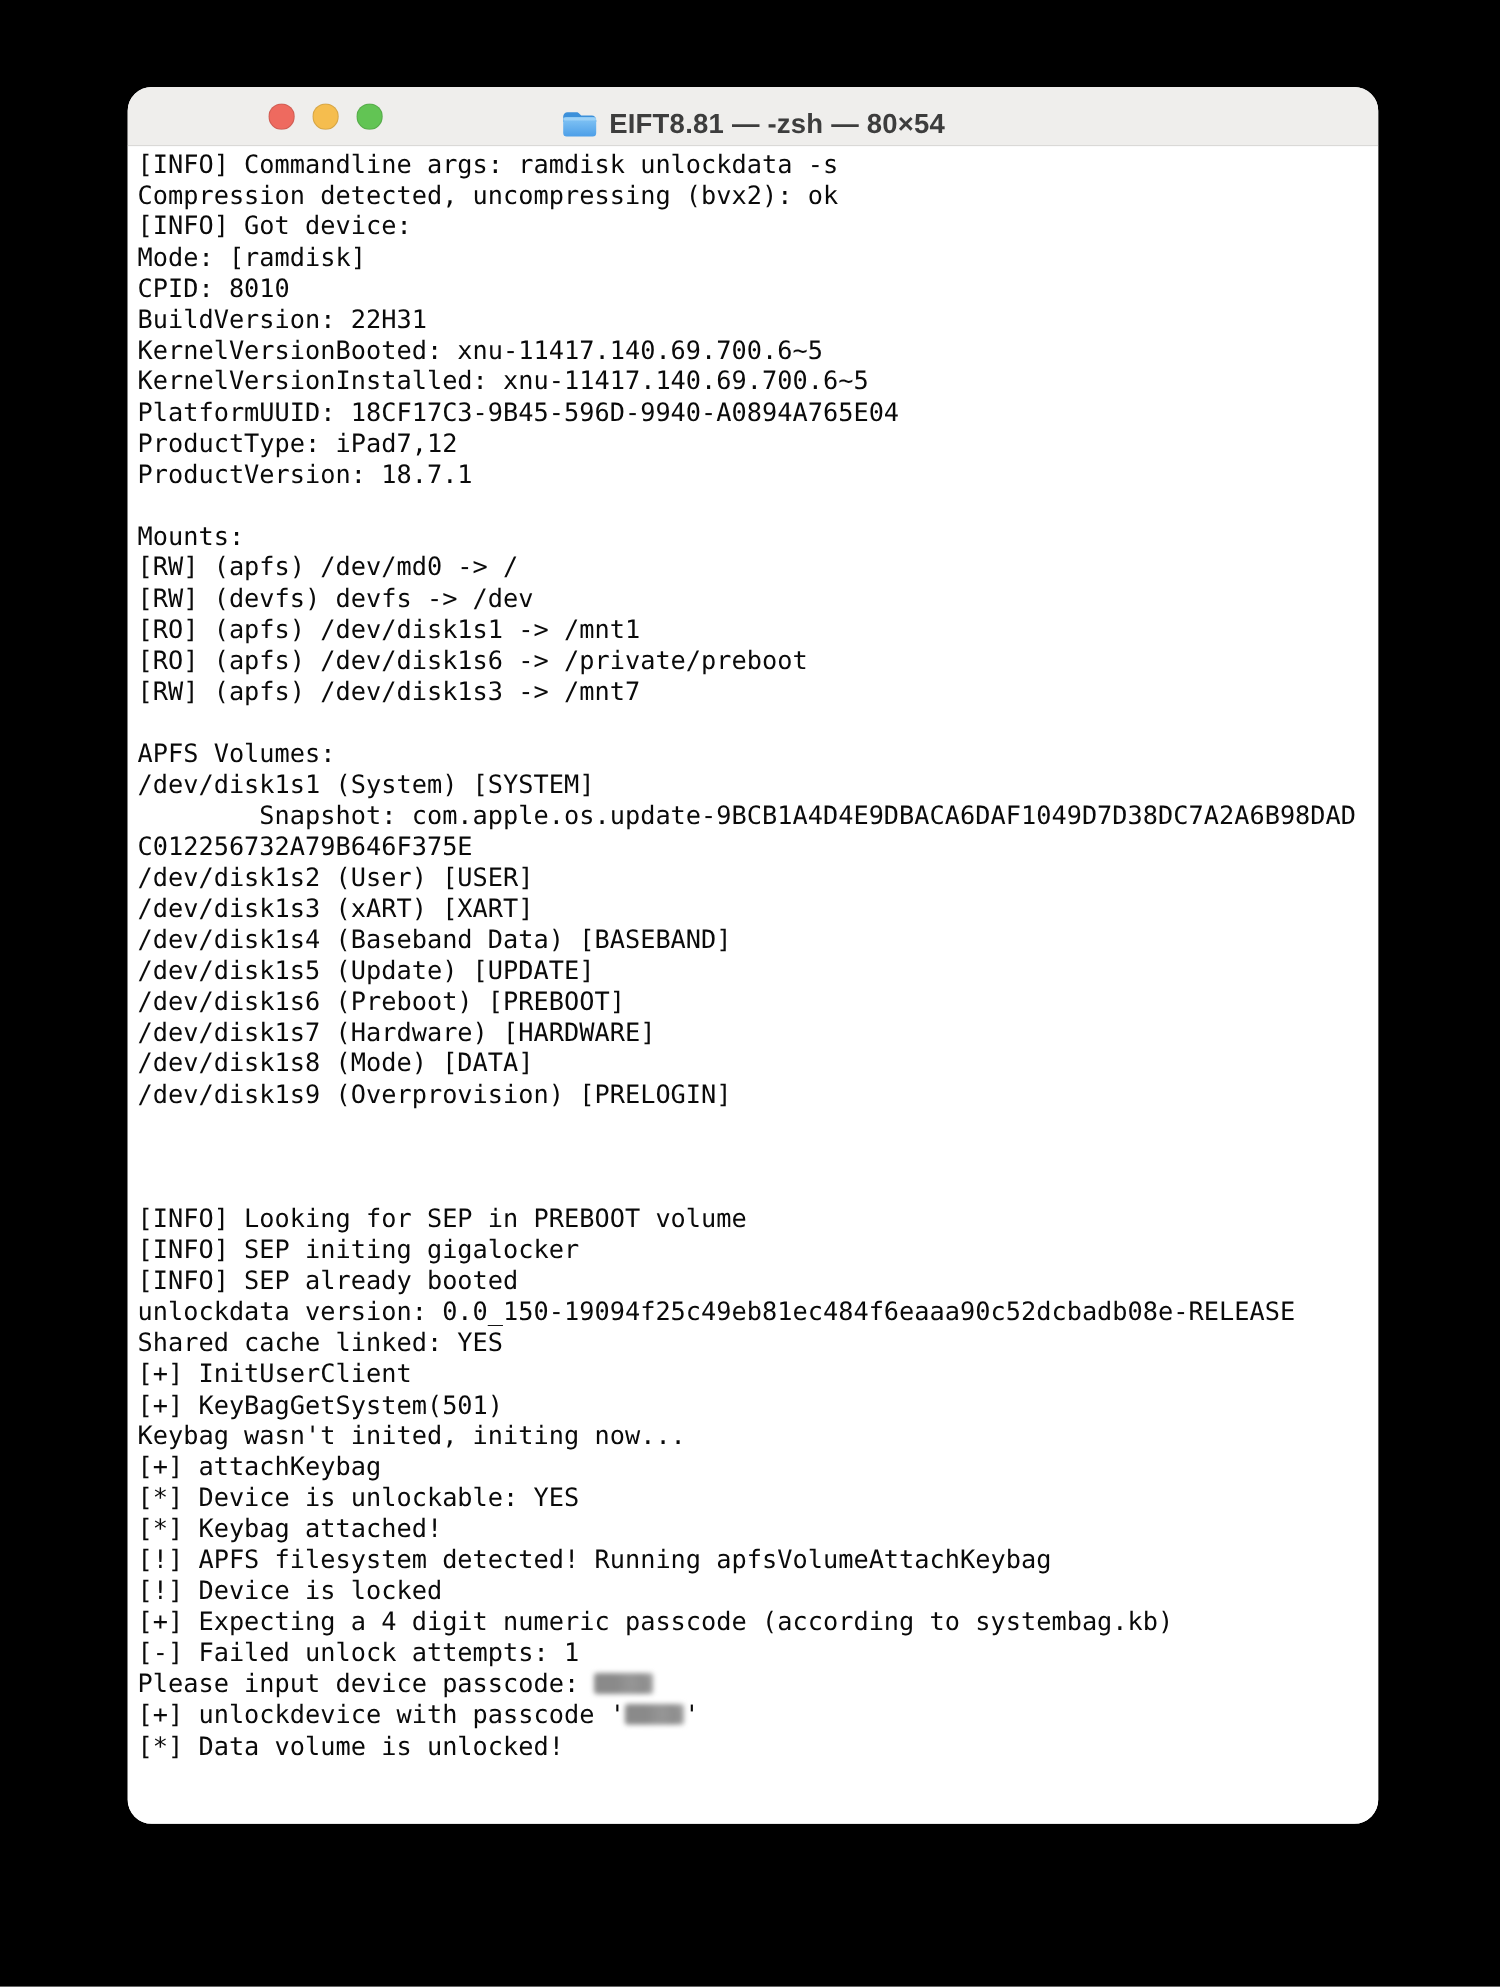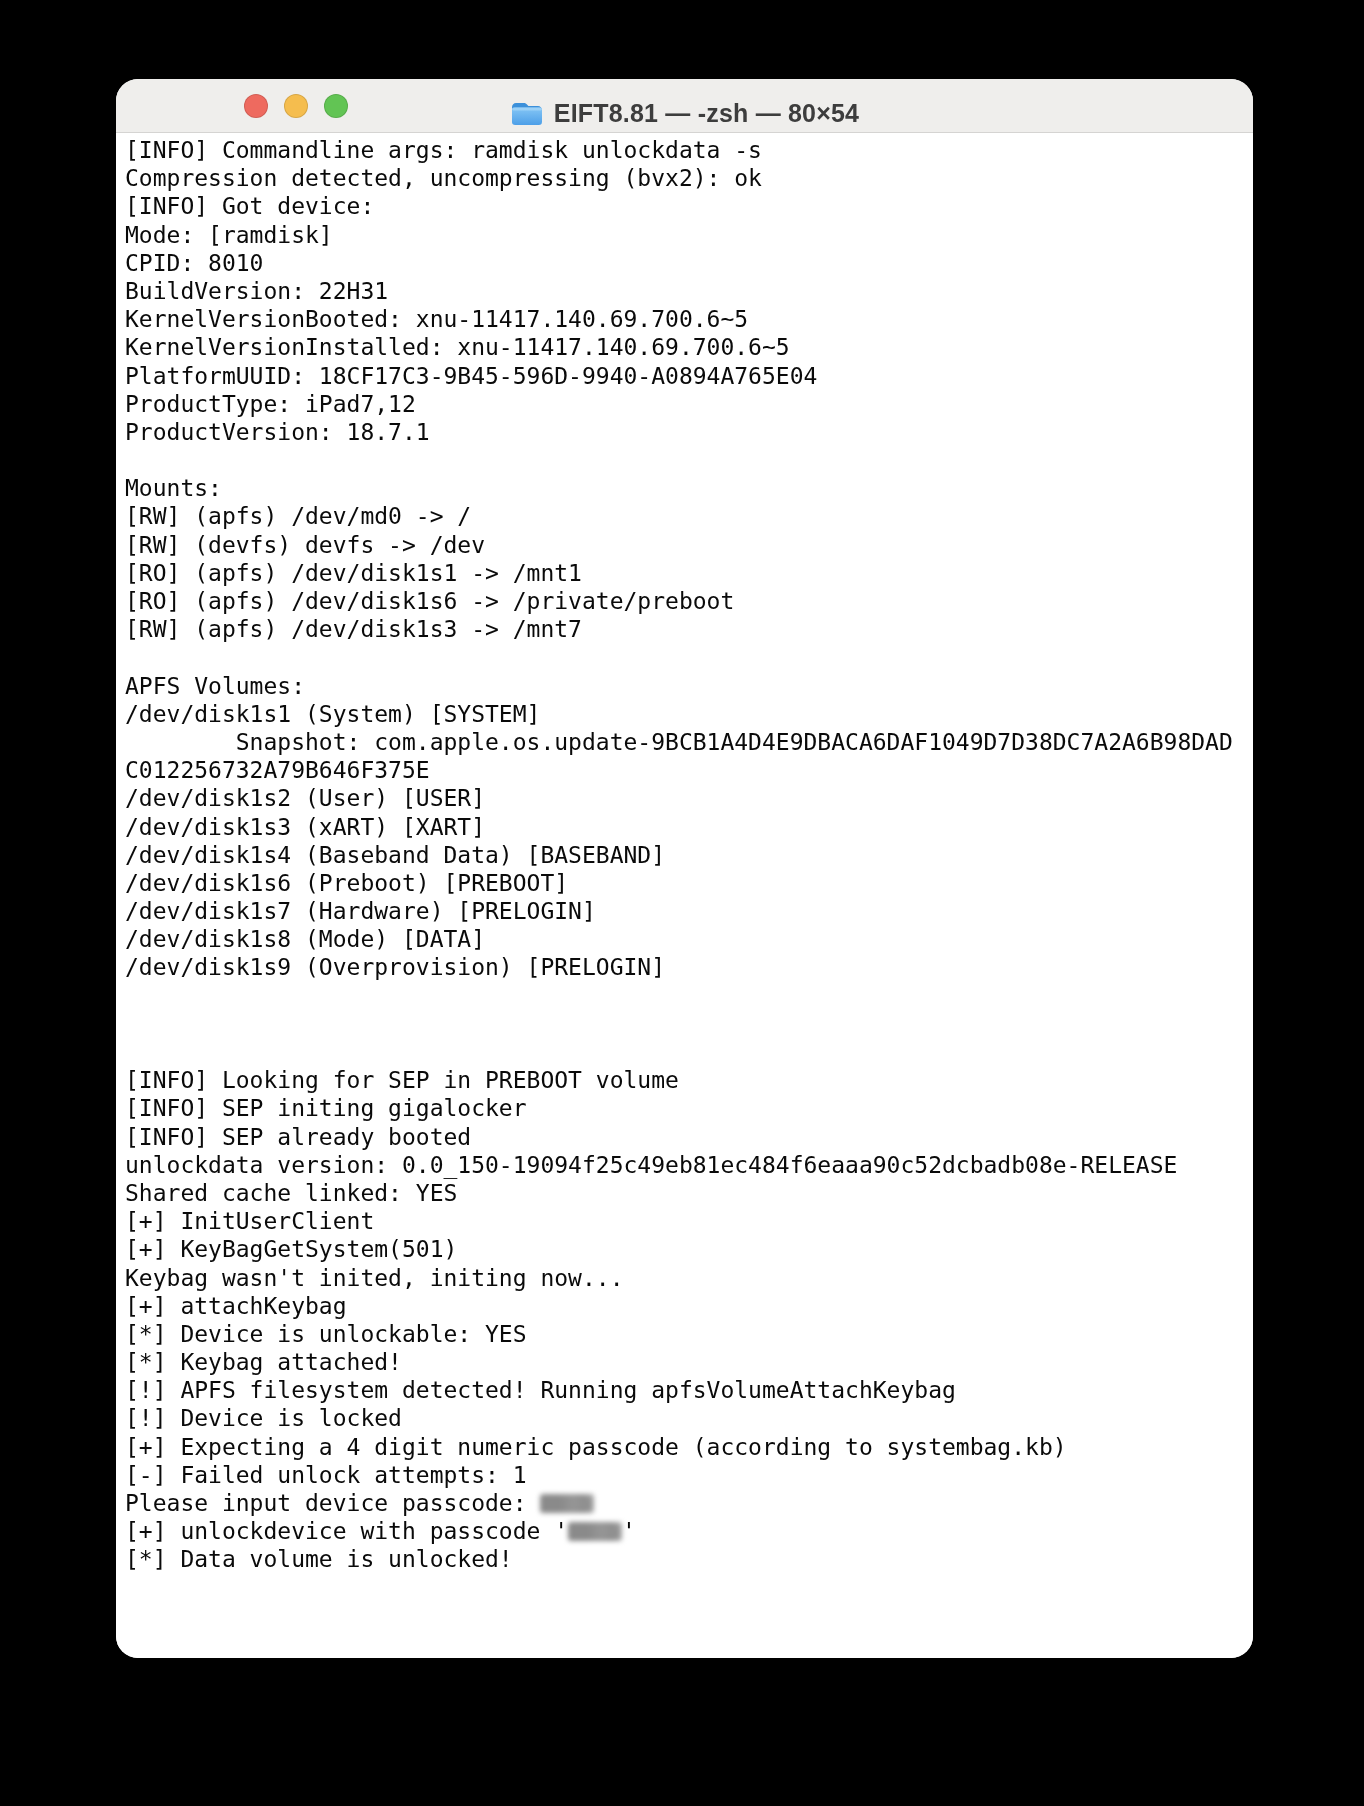--- a/index.html
+++ b/index.html
@@ -30,21 +30,21 @@
   }
   .traffic{
     position:absolute;
     left:128px;top:0;height:100%;
     display:flex;align-items:center;gap:16px;
   }
   .tl{width:24px;height:24px;border-radius:50%;border:1px solid rgba(0,0,0,0.12);box-sizing:border-box;}
   .tl.red{background:#ee6a5f;}
   .tl.yellow{background:#f5bd4e;}
   .tl.green{background:#62c454;}
-  .titlewrap{display:flex;align-items:flex-end;gap:10px;margin-top:15px;}
+  .titlewrap{display:flex;align-items:center;gap:10px;margin-top:15px;}
   .titletext{
     font-size:25px;font-weight:700;color:#3d3d3d;letter-spacing:0.2px;
   }
   .folder{width:34px;height:28px;display:block;}
   .content{
     position:absolute;left:0;top:54px;right:0;bottom:0;
     background:#ffffff;
     padding:3px 15px 0 9px;
     cursor:text;
   }
@@ -114,22 +114,23 @@
       <div class="term-line">[RO] (apfs) /dev/disk1s6 -&gt; /private/preboot</div>
       <div class="term-line">[RW] (apfs) /dev/disk1s3 -&gt; /mnt7</div>
       <div class="term-line"></div>
       <div class="term-line">APFS Volumes:</div>
       <div class="term-line">/dev/disk1s1 (System) [SYSTEM]</div>
       <div class="term-line">        Snapshot: com.apple.os.update-9BCB1A4D4E9DBACA6DAF1049D7D38DC7A2A6B98DAD</div>
       <div class="term-line">C012256732A79B646F375E</div>
       <div class="term-line">/dev/disk1s2 (User) [USER]</div>
       <div class="term-line">/dev/disk1s3 (xART) [XART]</div>
       <div class="term-line">/dev/disk1s4 (Baseband Data) [BASEBAND]</div>
+      <div class="term-line">/dev/disk1s5 (Update) [UPDATE]</div>
       <div class="term-line">/dev/disk1s6 (Preboot) [PREBOOT]</div>
-      <div class="term-line">/dev/disk1s7 (Hardware) [PRELOGIN]</div>
+      <div class="term-line">/dev/disk1s7 (Hardware) [HARDWARE]</div>
       <div class="term-line">/dev/disk1s8 (Mode) [DATA]</div>
       <div class="term-line">/dev/disk1s9 (Overprovision) [PRELOGIN]</div>
       <div class="term-line"></div>
       <div class="term-line"></div>
       <div class="term-line"></div>
       <div class="term-line">[INFO] Looking for SEP in PREBOOT volume</div>
       <div class="term-line">[INFO] SEP initing gigalocker</div>
       <div class="term-line">[INFO] SEP already booted</div>
       <div class="term-line">unlockdata version: 0.0_150-19094f25c49eb81ec484f6eaaa90c52dcbadb08e-RELEASE</div>
       <div class="term-line">Shared cache linked: YES</div>

